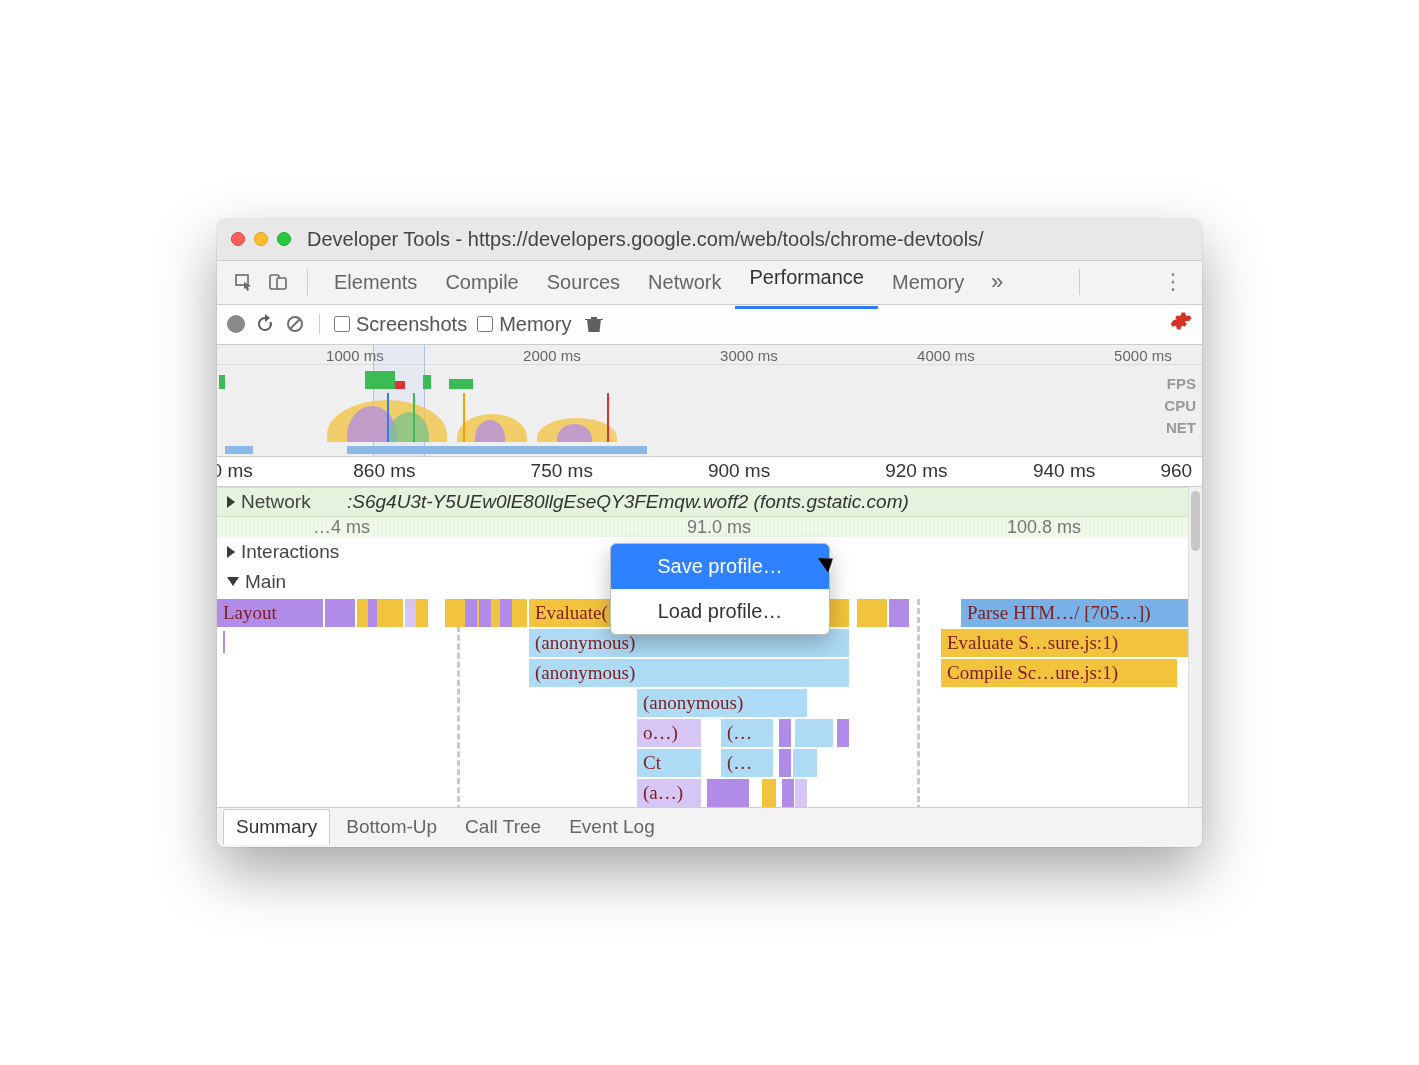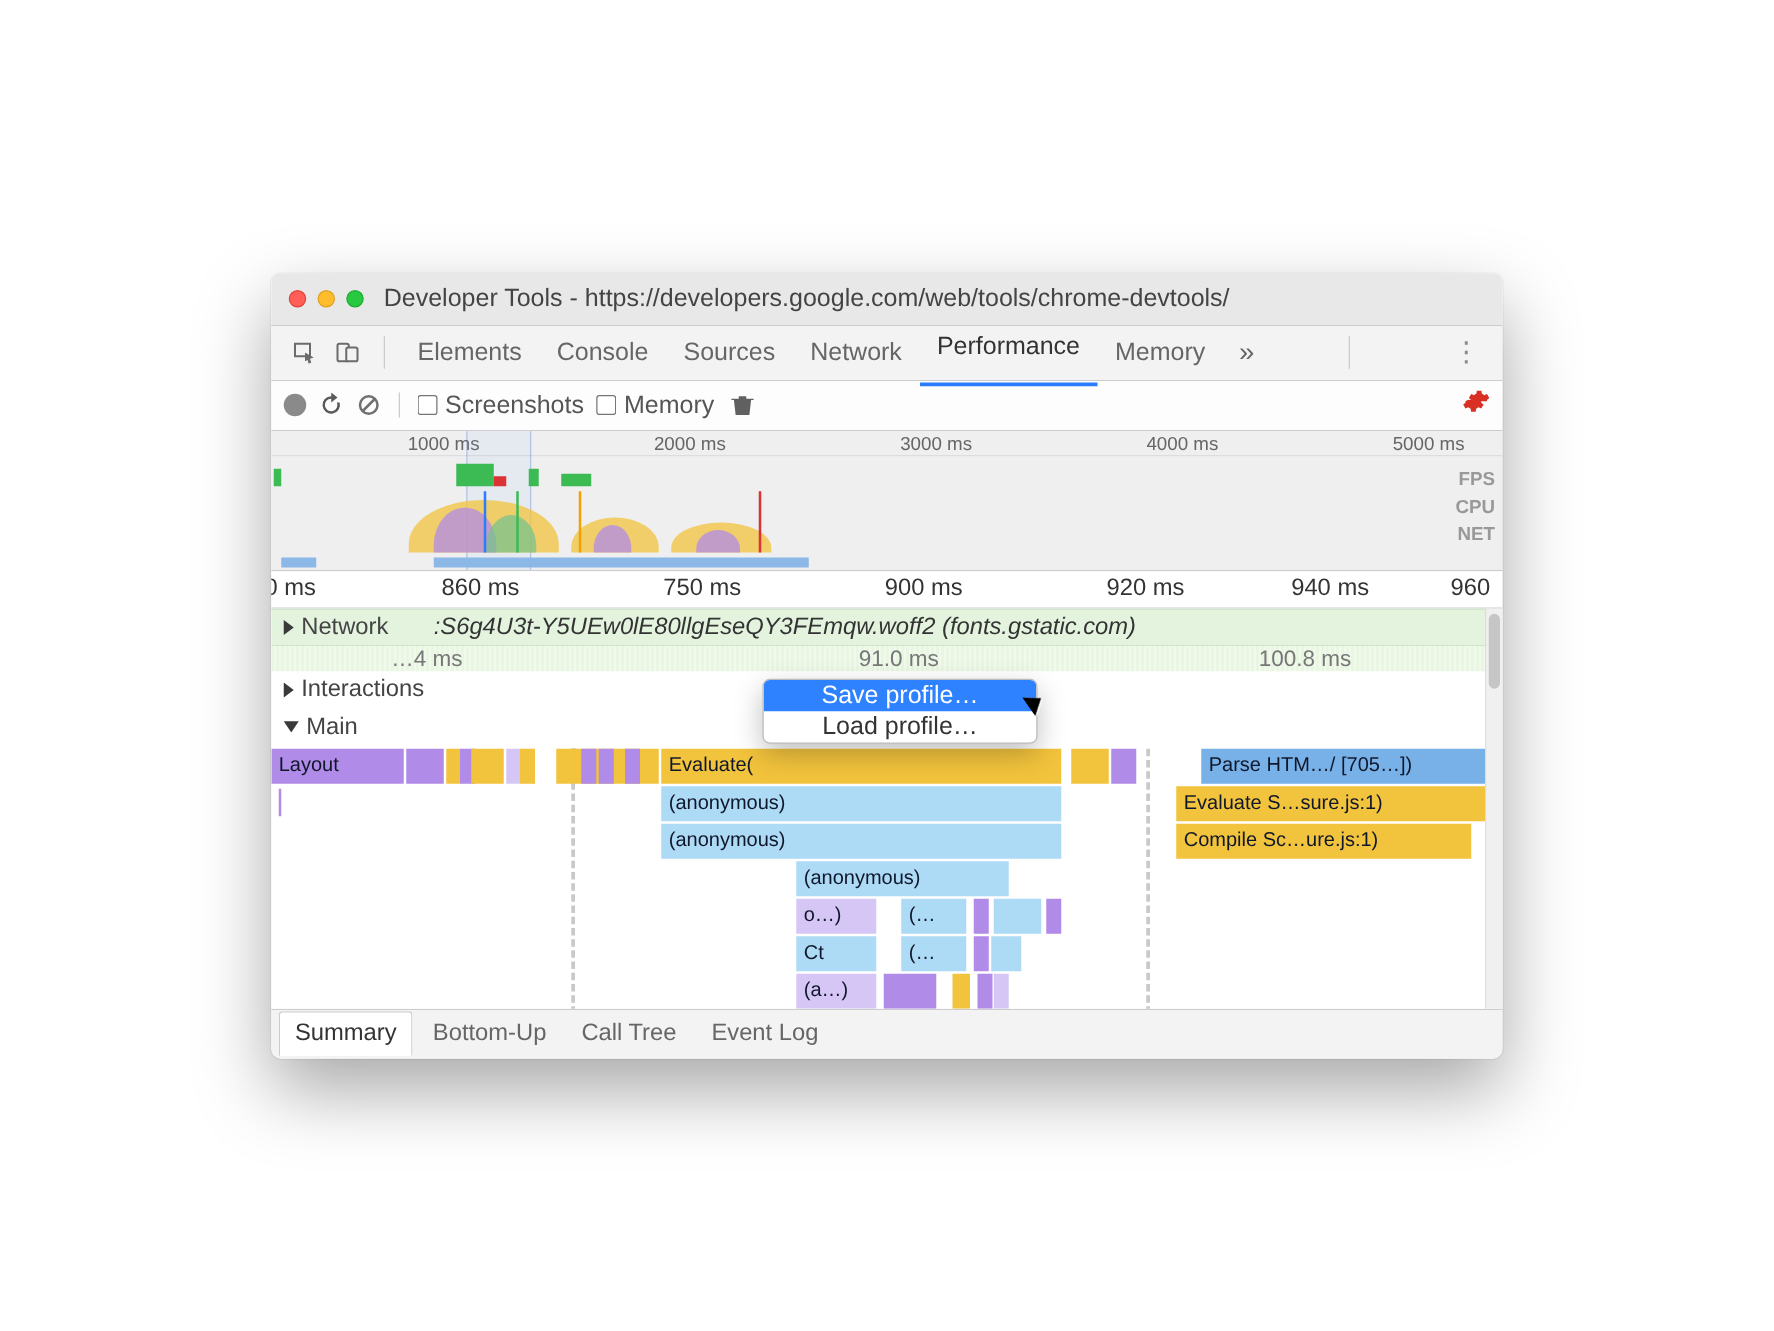--- a/index.html
+++ b/index.html
@@ -115,40 +115,40 @@
   .tri.down { border-left:6px solid transparent; border-right:6px solid transparent; border-top:9px solid #3a3a3a;}
   .netrow { background: #e3f3de; border-top:1px solid #cfe7c7; border-bottom:1px solid #cfe7c7;}
   .netrow .rest { flex:1; color:#333; font-size:19px; white-space:nowrap; overflow:hidden;font-style:italic;}
   .framesmask { background:#e9f6e2; height:20px; position:relative;}
   .framesmask .fade{position:absolute;left:0;right:0;top:0;bottom:0;background:repeating-linear-gradient(90deg, transparent 0 2px, rgba(255,255,255,.4) 2px 4px);}
   .framesmask .txt{position:absolute;color:#777;font-size:18px;}
   .stage { position:relative; height: 230px; margin-top:2px;}
   .dash { position:absolute; top:0; bottom:0; width:0; border-left:3px dashed #c9c9c9;}
   .greenmark {position:absolute; top:0; width:4px; height:18px; background:#1c8a1c;}
   
-  .bar { position:absolute; height:28px; line-height:28px; font-size:16px;
-    color:#0f172a; overflow:hidden; white-space:nowrap; padding:0 6px;}
+  .bar { position:absolute; height:28px; line-height:28px; font-size:19px;
+    color:#7f1d1d; overflow:hidden; white-space:nowrap; padding:0 6px;font-family:Liberation Serif, serif;}
   .bar.purple { background:#b18be8; }
   .bar.purple-l { background:#d6c6f5; }
   .bar.yellow { background:#f2c33c; }
   .bar.blue-d { background:#78b1e8;margin-left:20px; }
   .bar.blue-l { background:#addaf5; }
   .vsmall { position:absolute; bottom:0; width:2px; top: 8px;}
   
   .ctxmenu {
     position:absolute; left:393px; top:182px;
     width: 220px;
     background:#fff;
     border:1px solid #bbb;
     border-radius:6px;
     box-shadow: 0 8px 22px rgba(0,0,0,0.25);
     overflow:hidden;
     font-size:20px;
   }
-  .ctxitem { padding:1px 18px; text-align:center; }
+  .ctxitem { padding:11px 18px; text-align:center; }
   .ctxitem.sel { background:#2f82ff; color:#fff;}
   .cursor {
     position:absolute; width:0; height:0;
     left:605px; top:193px;
     border-left:12px solid #000;
     border-top:9px solid transparent;
     border-bottom:9px solid transparent;
     transform: rotate(-35deg);
     filter: drop-shadow(1px 1px 0 #fff);
   }
@@ -187,21 +187,21 @@
         </svg>
     </div>
     <div class="devicebtn">
       <svg width="20" height="20" viewBox="0 0 20 20">
           <rect x="2" y="3" width="9" height="14" rx="1.5" fill="none" stroke="#6b6b6b" stroke-width="1.6"></rect>
           <rect x="9" y="6" width="9" height="11" rx="1.5" fill="#f3f3f3" stroke="#6b6b6b" stroke-width="1.6"></rect>
         </svg>
     </div>
     <div class="vsep"></div>
     <div class="tab">Elements</div>
-    <div class="tab">Console</div>
+    <div class="tab">Compile</div>
     <div class="tab">Sources</div>
     <div class="tab">Network</div>
     <div class="tab active">Performance</div>
     <div class="tab">Memory</div>
     <div class="more">»</div>
     <div class="vsep" style="margin-left:auto;margin-right:8px;"></div>
     <div class="kebab">⋮</div>
   </div>
 
   <div class="ctrlbar">

